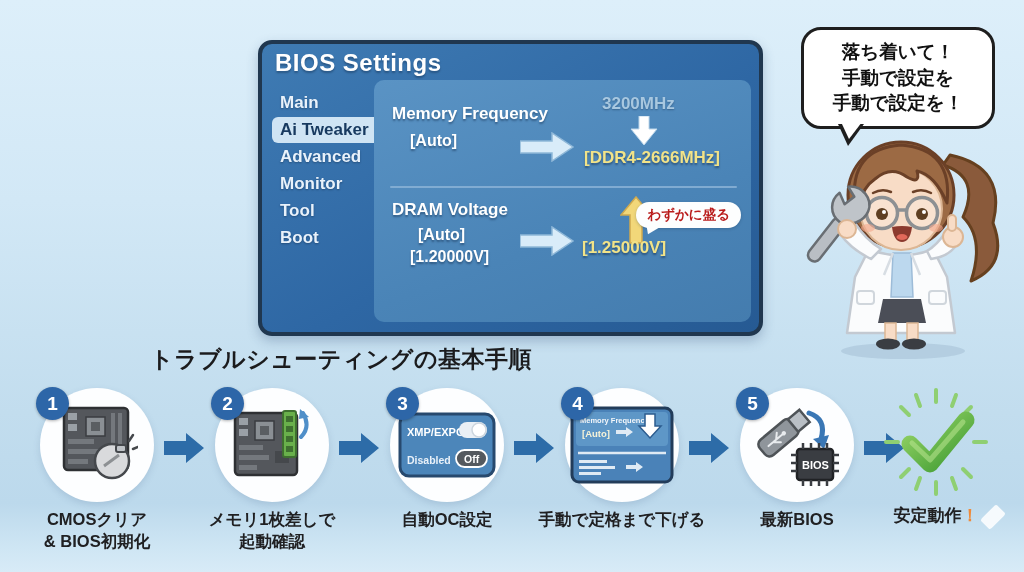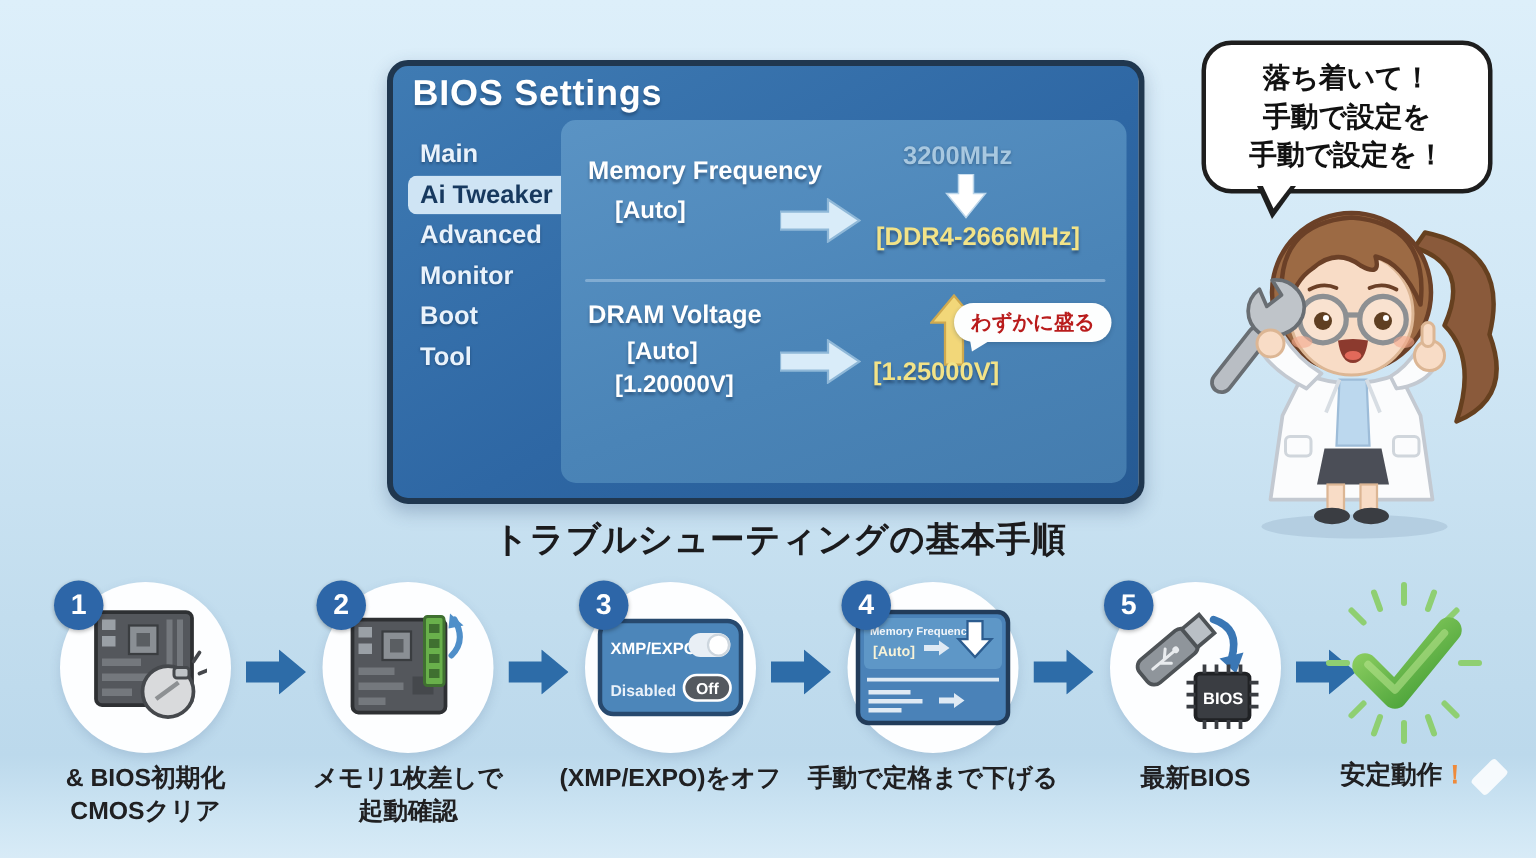--- a/index.html
+++ b/index.html
@@ -56,21 +56,21 @@
     position:absolute;left:801px;top:27px;width:194px;box-sizing:border-box;
     background:#fff;border:3px solid #1e1e1e;border-radius:20px;padding:9px 6px 10px;
     text-align:center;font-size:18.5px;font-weight:bold;color:#111;line-height:1.38;z-index:6;
   }
   .speech-bubble span{display:block;}
   .speech-bubble .tail-border{position:absolute;left:34px;bottom:-20px;width:0;height:0;
     border-left:10px solid transparent;border-right:16px solid transparent;border-top:22px solid #1e1e1e;}
   .speech-bubble .tail-fill{position:absolute;left:37px;bottom:-13px;width:0;height:0;
     border-left:8px solid transparent;border-right:13px solid transparent;border-top:17px solid #fff;}
   
-  .section-title{position:absolute;left:150px;top:344px;width:740px;text-align:center;
+  .section-title{position:absolute;left:150px;top:344px;width:740px;text-align:left;
     font-size:23px;font-weight:bold;color:#1b1b1d;letter-spacing:.5px;}
   
   .step{position:absolute;top:388px;width:170px;text-align:center;}
   .step-circle{position:relative;width:114px;height:114px;margin:0 auto;border-radius:50%;
     background:#fdfeff;box-shadow:0 3px 7px rgba(70,100,140,.18);
     display:flex;align-items:center;justify-content:center;}
   .step-badge{position:absolute;left:-4px;top:-1px;width:33px;height:33px;border-radius:50%;
     background:#2d66a8;color:#fff;font-size:19px;font-weight:bold;
     display:flex;align-items:center;justify-content:center;
     box-shadow:0 1px 3px rgba(0,0,0,.3);}
@@ -89,22 +89,22 @@
 <div class="canvas">
 
   <div class="bios-window">
     <div class="bios-title">BIOS Settings</div>
 
     <nav class="bios-menu">
       <div class="menu-item">Main</div>
       <div class="menu-item active">Ai Tweaker</div>
       <div class="menu-item">Advanced</div>
       <div class="menu-item">Monitor</div>
+      <div class="menu-item">Tool</div>
       <div class="menu-item">Boot</div>
-      <div class="menu-item">Tool</div>
     </nav>
 
     <div class="bios-panel">
 
       <div class="setting-name" style="left:18px;top:24px;">Memory Frequency</div>
       <div class="setting-cur" style="left:36px;top:52px;">[Auto]</div>
       <svg class="panel-arrow" style="left:146px;top:52px;" width="54" height="30">
         <polygon points="0,9 32,9 32,1 53,15 32,29 32,21 0,21" fill="#d9ecf9" stroke="#8fb8d8" stroke-width="1.5"></polygon>
       </svg>
       <div class="val-before" style="left:228px;top:14px;">3200MHz</div>
@@ -205,22 +205,22 @@
         <rect x="12" y="44" width="32" height="5" fill="#74787d"></rect>
         <rect x="12" y="54" width="20" height="5" fill="#74787d"></rect>
         <circle cx="56" cy="56" r="17" fill="#d9dadc" stroke="#45484c" stroke-width="2.5"></circle>
         <line x1="48" y1="61" x2="63" y2="50" stroke="#8d9093" stroke-width="3"></line>
         <rect x="60" y="40" width="10" height="7" rx="2" fill="#bfc3c7" stroke="#45484c" stroke-width="2"></rect>
         <line x1="73" y1="36" x2="77" y2="30" stroke="#45484c" stroke-width="2.5" stroke-linecap="round"></line>
         <line x1="77" y1="44" x2="82" y2="42" stroke="#45484c" stroke-width="2.5" stroke-linecap="round"></line>
       </svg>
     </div>
     <div class="step-label">
+      <span>CMOSクリア</span>
       <span>&amp; BIOS初期化</span>
-      <span>CMOSクリア</span>
     </div>
   </div>
 
   <div class="step" style="left:187px;">
     <div class="step-circle">
       <div class="step-badge">2</div>
       <svg width="82" height="80" viewBox="0 0 82 80">
         <rect x="4" y="8" width="62" height="62" rx="4" fill="#54575c" stroke="#2e3033" stroke-width="2.5"></rect>
         <rect x="24" y="16" width="19" height="19" fill="#8a8f94" stroke="#3a3d40" stroke-width="1.5"></rect>
         <rect x="29" y="21" width="9" height="9" fill="#5a5e62"></rect>
@@ -252,21 +252,21 @@
         <rect x="2" y="2" width="94" height="62" rx="9" fill="#4c86ba" stroke="#27496e" stroke-width="3"></rect>
         <text x="9" y="24" font-size="11" font-weight="bold" fill="#ffffff" font-family="Liberation Sans, DejaVu Sans, sans-serif">XMP/EXPO</text>
         <rect x="61" y="10" width="28" height="16" rx="8" fill="#e9eff5"></rect>
         <circle cx="81" cy="18" r="7" fill="#ffffff" stroke="#cdd6de" stroke-width="1.5"></circle>
         <text x="9" y="52" font-size="10.5" font-weight="bold" fill="#e9f1f9" font-family="Liberation Sans, DejaVu Sans, sans-serif">Disabled</text>
         <rect x="58" y="38" width="31" height="17" rx="8.5" fill="#54595f" stroke="#ffffff" stroke-width="1.8"></rect>
         <text x="66" y="50.5" font-size="10.5" font-weight="bold" fill="#ffffff" font-family="Liberation Sans, DejaVu Sans, sans-serif">Off</text>
       </svg>
     </div>
     <div class="step-label">
-      <span>(XMP/EXPO)をオフ</span>
+      <span>自動OC設定</span>
     </div>
   </div>
 
   <div class="step" style="left:537px;">
     <div class="step-circle">
       <div class="step-badge">4</div>
       <svg width="104" height="78" viewBox="0 0 104 78">
         <rect x="2" y="2" width="100" height="74" rx="7" fill="#4a82b8" stroke="#223c5a" stroke-width="3"></rect>
         <rect x="6" y="6" width="92" height="34" rx="4" fill="#5e97c7"></rect>
         <text x="10" y="17" font-size="7.5" font-weight="bold" fill="#f2f6fa" font-family="Liberation Sans, DejaVu Sans, sans-serif">Memory Frequency</text>

